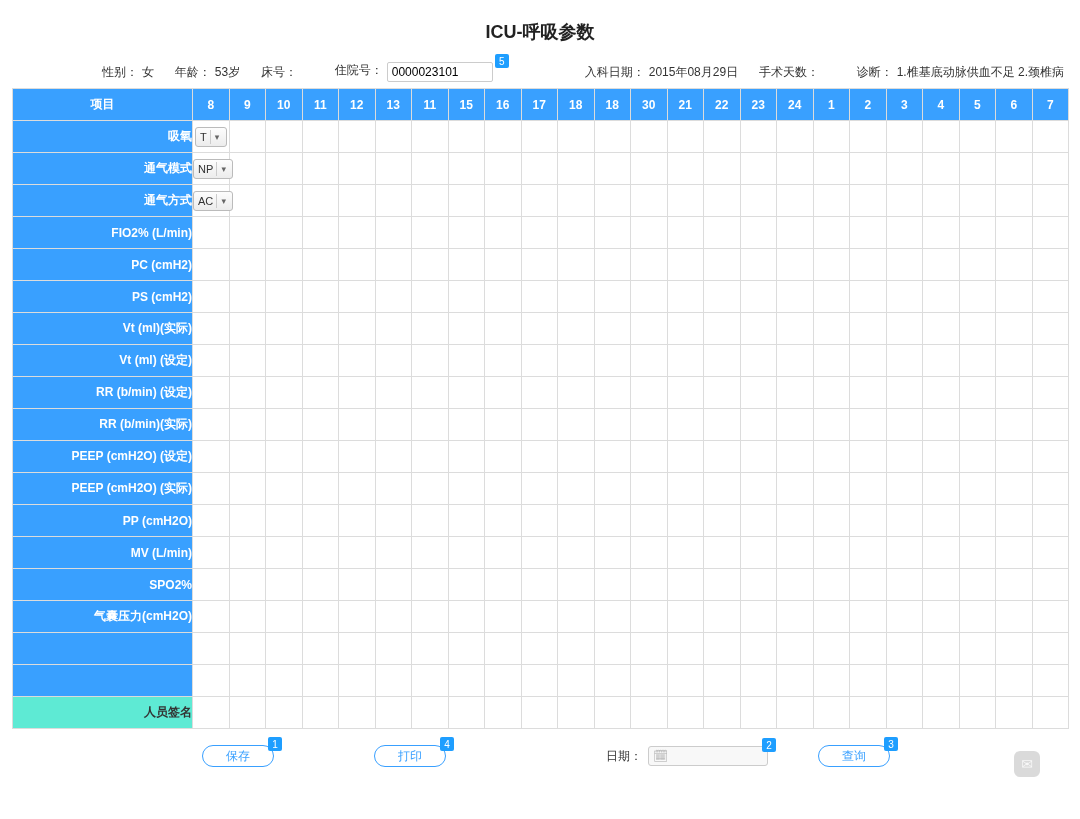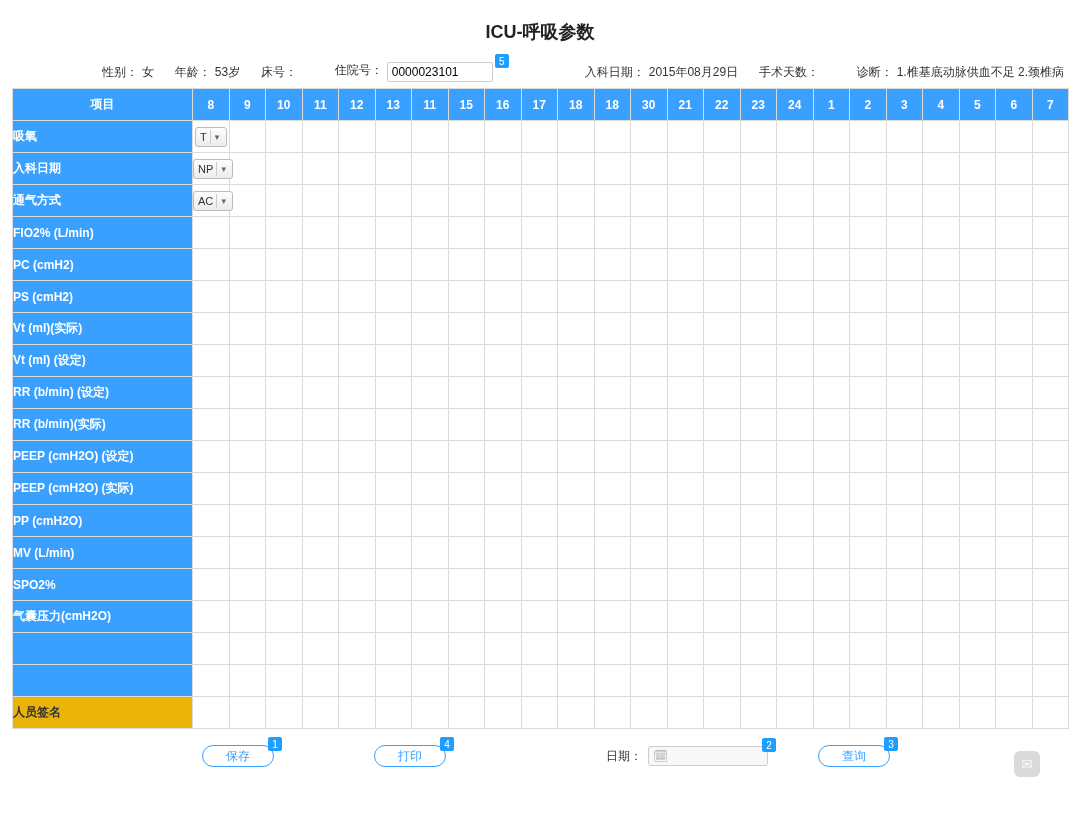--- a/index.html
+++ b/index.html
@@ -104,24 +104,24 @@
   }
   table.grid th {
     background: #39a0ff;
     color: #fff;
     font-weight: 600;
   }
   table.grid .rowhead {
     background: #39a0ff;
     color: #fff;
     font-weight: 600;
-    text-align: left;
+    text-align: right;
   }
   table.grid .rowhead.white {
-    background: #eab308;
+    background: #5eead4;
     color: #333;
     font-weight: 600;
   }
   table.grid td.cell { background: #fff; }
   col.label { width: 180px; }
   col.hour { width: 36.5px; }
 
   .mini-select {
     display: inline-flex;
     align-items: center;
@@ -341,21 +341,21 @@
           <td class="cell"></td>
           <td class="cell"></td>
           <td class="cell"></td>
           <td class="cell"></td>
           <td class="cell"></td>
           <td class="cell"></td>
           <td class="cell"></td>
           <td class="cell"></td>
         </tr>
         <tr>
-          <td class="rowhead">入科日期</td>
+          <td class="rowhead">通气模式</td>
           <td class="cell"><span class="mini-select">
               <span>NP</span>
               <span class="arrow">▾</span>
             </span></td>
           <td class="cell"></td>
           <td class="cell"></td>
           <td class="cell"></td>
           <td class="cell"></td>
           <td class="cell"></td>
           <td class="cell"></td>

